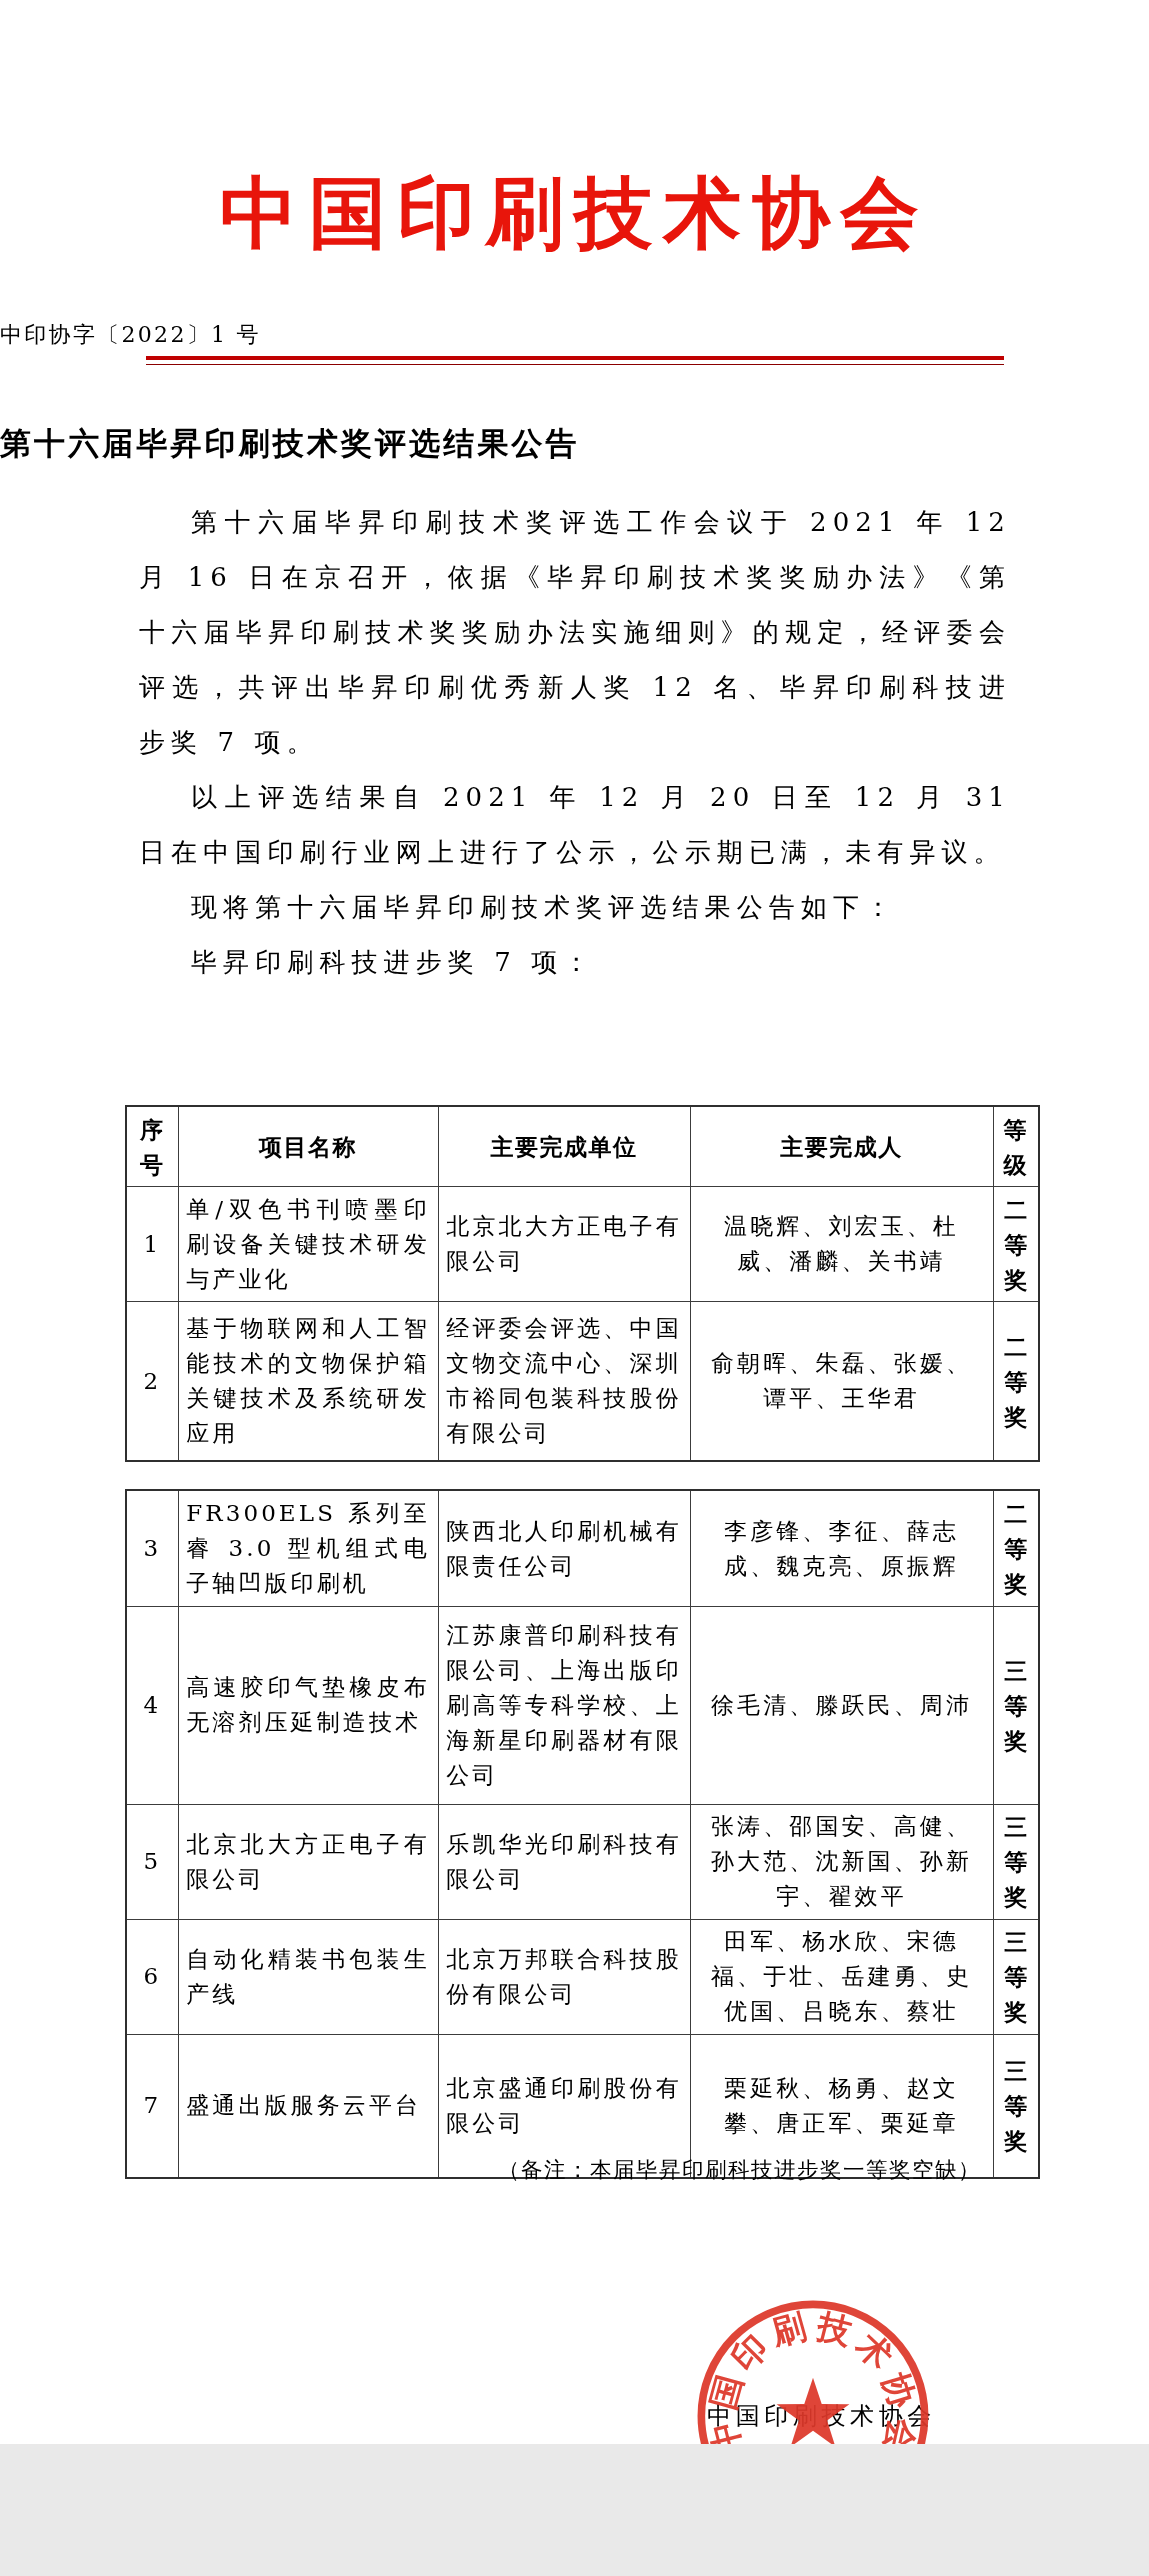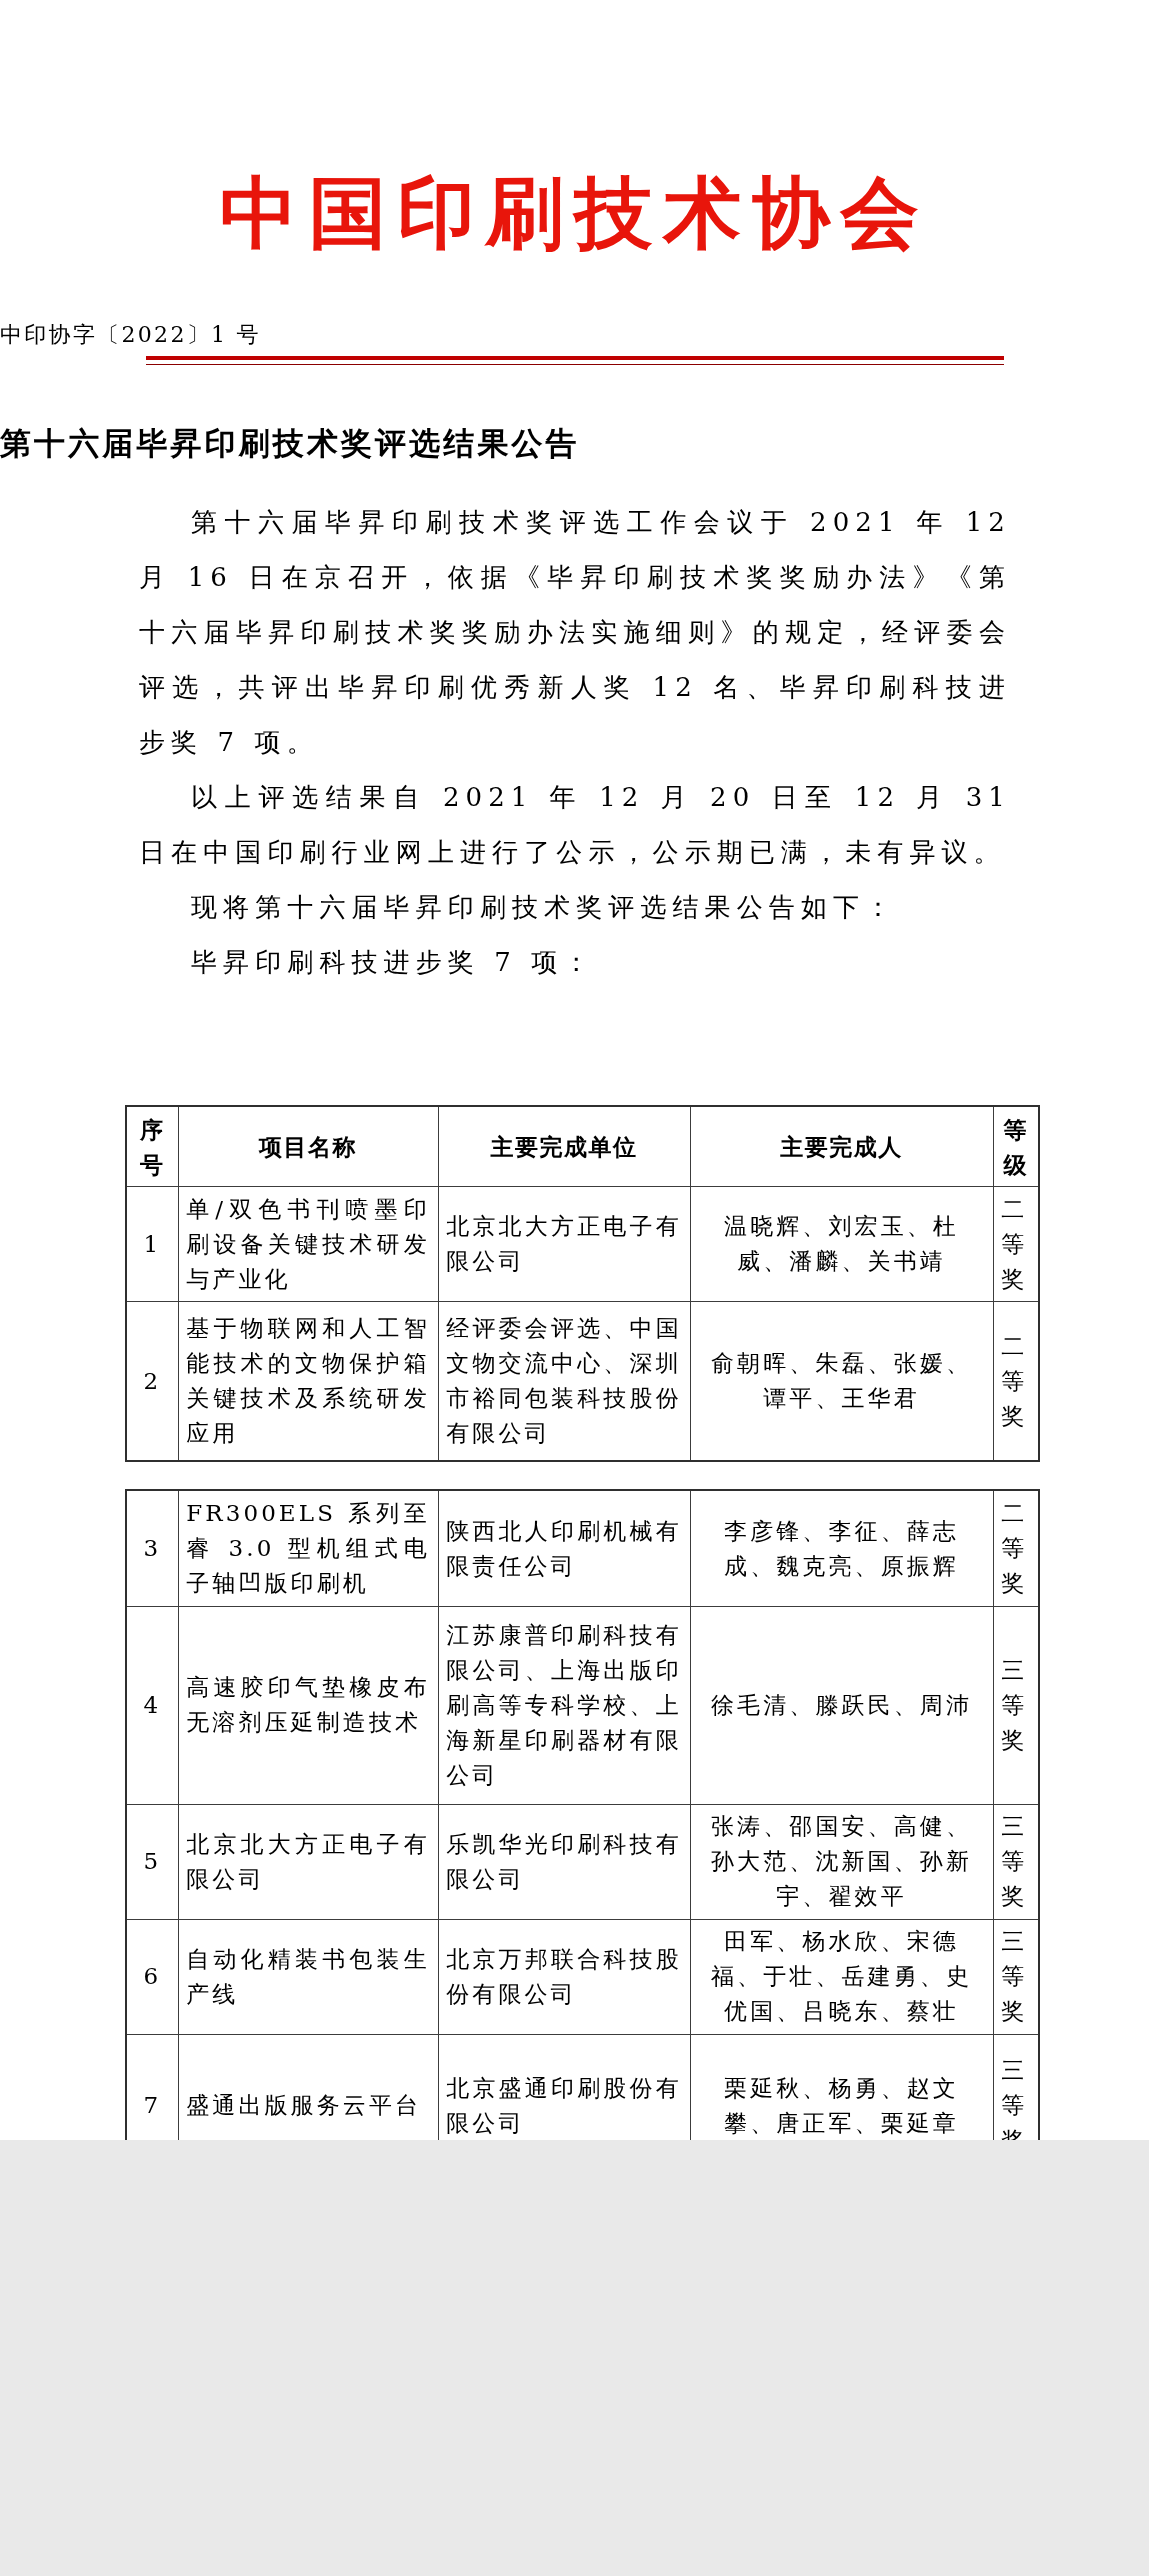--- a/index.html
+++ b/index.html
@@ -1,18 +1,18 @@
 <!DOCTYPE html>
 <html style="font-size:12.3px"><head>
 <meta charset="utf-8">
 <style>
   html,body{margin:0;padding:0;background:#e9e9e9;}
   .page{
     position:relative;
-    width:1149px;height:2140px;
+    width:1149px;height:2444px;
     margin:0 auto;
     background:#ffffff;
     font-family:"DejaVu Serif","Liberation Serif",serif;
     color:#000;
     overflow:hidden;
   }
   .org-title{
     position:absolute;top:162px;left:0;width:100%;
     text-align:center;
     font-size:78px;font-weight:bold;
@@ -58,23 +58,24 @@
   .col-no{width:52px;}
   .col-project{width:260px;}
   .col-org{width:252px;}
   .col-people{width:303px;}
   .col-grade{width:46px;}
   .cell-no{text-align:center;}
   .cell-project{text-align:justify;}
   .cell-org{text-align:justify;}
   .cell-people{text-align:center;letter-spacing:3.8px;}
   .cell-grade{
-    text-align:left;letter-spacing:0;
+    text-align:right;letter-spacing:0;
     padding:4.6px 6.9px;line-height:37px;
     word-break:break-all;
+    font-weight:bold;
   }
   tr.h-header{height:72px;}
   tr.r1{height:115px;}
   tr.r2{height:159px;}
   tr.r3{height:112px;}
   tr.r4{height:198px;}
   tr.r5{height:109px;}
   tr.r6{height:101px;}
   tr.r7{height:143px;}
   .seg-b{margin-top:27.6px;}

